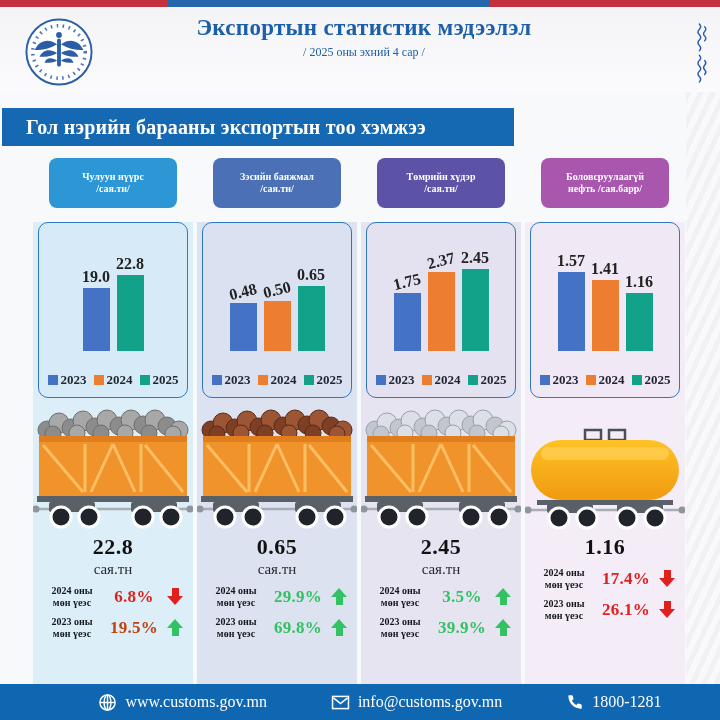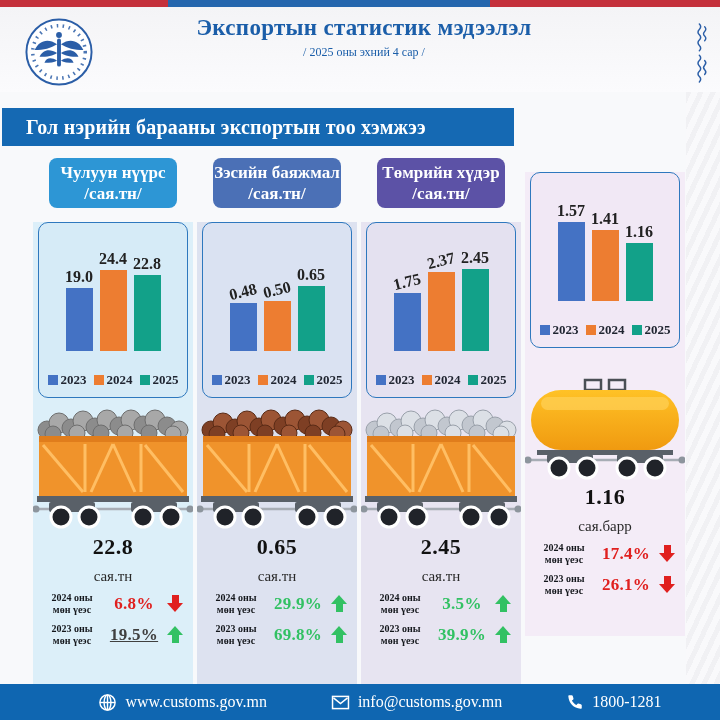--- a/index.html
+++ b/index.html
@@ -28,42 +28,42 @@
   
   .banner{position:absolute;left:2px;top:108px;width:512px;height:38px;line-height:38px;
           color:#fff;font-size:20px;font-weight:bold;padding-left:24px;box-sizing:border-box;
           letter-spacing:.2px;}
 
   
   .columns{position:absolute;left:33px;top:158px;width:652px;height:514px;display:flex;gap:4px;}
   .column{width:160px;position:relative;}
   .col-header{width:128px;height:50px;margin:0 auto;border-radius:8px;color:#fff;
       display:flex;flex-direction:column;justify-content:center;align-items:center;
-      font-weight:bold;font-size:17px;line-height:1.25;text-align:center;}
+      font-weight:bold;font-size:10px;line-height:1.25;text-align:center;}
   .strip{height:464px;margin-top:0;}
 
   .chart-card{position:relative;margin:14px 5px 0 5px;height:176px;border-radius:10px;
       border:1.5px solid #2E78BE;box-sizing:border-box;}
   .bars{position:absolute;left:0;right:0;bottom:46px;height:112px;display:flex;
       justify-content:center;align-items:flex-end;gap:7px;}
   .bar-wrap{width:27px;position:relative;}
   .bar{width:100%;}
   .bar-label{position:absolute;left:50%;transform:translateX(-50%);white-space:nowrap;
       font-weight:bold;font-size:16px;color:#222;}
   .legend{position:absolute;left:0;right:0;bottom:9px;display:flex;justify-content:center;
       align-items:center;gap:7px;}
   .legend-item{display:flex;align-items:center;gap:3px;font-weight:bold;font-size:13px;color:#1F2430;}
   .legend-sq{width:10px;height:10px;display:inline-block;}
 
   .wagon{margin-top:6px;height:126px;}
   .wagon svg{display:block;}
 
   .stats{text-align:center;}
   .total-value{font-size:22px;font-weight:bold;color:#111;margin-top:4px;letter-spacing:.5px;}
-  .total-unit{font-size:15px;color:#2a2a2a;margin-top:8px;}
+  .total-unit{font-size:15px;color:#2a2a2a;margin-top:1px;}
   .comparisons{margin-top:6px;}
   .cmp-row{display:grid;grid-template-columns:62px 58px 20px;align-items:center;
       justify-content:center;column-gap:2px;margin-top:7px;}
   .cmp-label{font-size:10px;font-weight:bold;color:#14171c;line-height:1.2;text-align:center;}
   .cmp-value{font-size:17px;font-weight:bold;letter-spacing:.3px;text-align:center;}
   .arrow{width:16px;height:18px;margin:0 auto;}
   .arrow .head{width:0;height:0;border-left:8px solid transparent;border-right:8px solid transparent;margin:0 auto;}
   .arrow.up .head{border-bottom:9px solid currentColor;}
   .arrow.down .head{border-top:9px solid currentColor;}
   .arrow .stem{width:7px;height:8px;background:currentColor;margin:0 auto;}
@@ -127,24 +127,20 @@
     <div class="col-header" style="background: rgb(45, 150, 213);">
       <div>Чулуун нүүрс</div>
       <div>/сая.тн/</div>
     </div>
     <div class="strip" style="background: rgb(220, 239, 249);">
       <div class="chart-card" style="background: rgb(214, 235, 247); border-color: rgb(46, 120, 190);">
         <div class="bars">
               <div class="bar-wrap">
                 <div class="bar-label" style="bottom: 65px;">19.0</div>
                 <div class="bar" style="height: 63px; background: rgb(68, 114, 196);"></div>
-              </div>
-              <div class="bar-wrap">
-                <div class="bar-label" style="bottom: 83px;">24.4</div>
-                <div class="bar" style="height: 81px; background: rgb(237, 125, 49);"></div>
               </div>
               <div class="bar-wrap">
                 <div class="bar-label" style="bottom: 78px;">22.8</div>
                 <div class="bar" style="height: 76px; background: rgb(18, 161, 137);"></div>
               </div>
             </div>
         <div class="legend">
               <span class="legend-item">
                 <span class="legend-sq" style="background: rgb(68, 114, 196);"></span>
                 <span>2023</span>
@@ -216,21 +212,21 @@
                 <div class="arrow down" style="color: rgb(224, 32, 31);">
                   <div class="stem"></div>
                   <div class="head"></div>
                 </div>
               </div>
               <div class="cmp-row">
                 <div class="cmp-label">
                   <div>2023 оны</div>
                   <div>мөн үеэс</div>
                 </div>
-                <div class="cmp-value" style="color: #404040; text-decoration: underline;">19.5%</div>
+                <div class="cmp-value" style="color: #c2410c;">19.5%</div>
                 <div class="arrow up" style="color: rgb(50, 193, 99);">
                   <div class="head"></div>
                   <div class="stem"></div>
                 </div>
               </div>
             </div>
       </div>
     </div>
   </section>
 
@@ -450,20 +446,24 @@
                   <div class="head"></div>
                   <div class="stem"></div>
                 </div>
               </div>
             </div>
       </div>
     </div>
   </section>
 
   <section class="column">
+    <div class="col-header" style="background: rgb(169, 86, 175);">
+      <div>Боловсруулаагүй</div>
+      <div>нефть /сая.барр/</div>
+    </div>
     <div class="strip" style="background: rgb(244, 236, 247);">
       <div class="chart-card" style="background: rgb(241, 232, 245); border-color: rgb(46, 120, 190);">
         <div class="bars">
               <div class="bar-wrap">
                 <div class="bar-label" style="bottom: 81px;">1.57</div>
                 <div class="bar" style="height: 79px; background: rgb(68, 114, 196);"></div>
               </div>
               <div class="bar-wrap">
                 <div class="bar-label" style="bottom: 73px;">1.41</div>
                 <div class="bar" style="height: 71px; background: rgb(237, 125, 49);"></div>
@@ -511,21 +511,20 @@
     <g fill="#202329" stroke="#fff" stroke-width="3">
       <circle cx="34" cy="114" r="10"></circle>
                 <circle cx="62" cy="114" r="10"></circle>
       <circle cx="102" cy="114" r="10"></circle>
                 <circle cx="130" cy="114" r="10"></circle>
     </g>
   </svg>
           </div>
       <div class="stats">
         <div class="total-value">1.16</div>
-        <div class="total-unit">сая.барр</div>
         <div class="comparisons">
               <div class="cmp-row">
                 <div class="cmp-label">
                   <div>2024 оны</div>
                   <div>мөн үеэс</div>
                 </div>
                 <div class="cmp-value" style="color: rgb(224, 32, 31);">17.4%</div>
                 <div class="arrow down" style="color: rgb(224, 32, 31);">
                   <div class="stem"></div>
                   <div class="head"></div>

